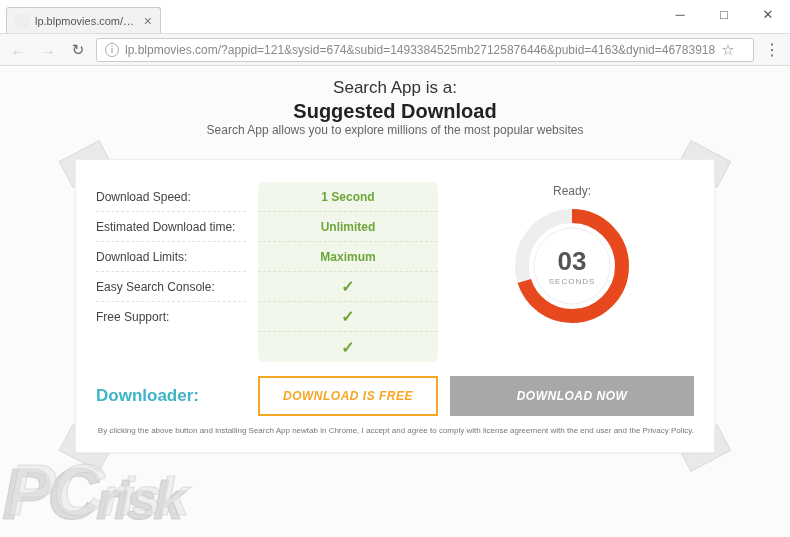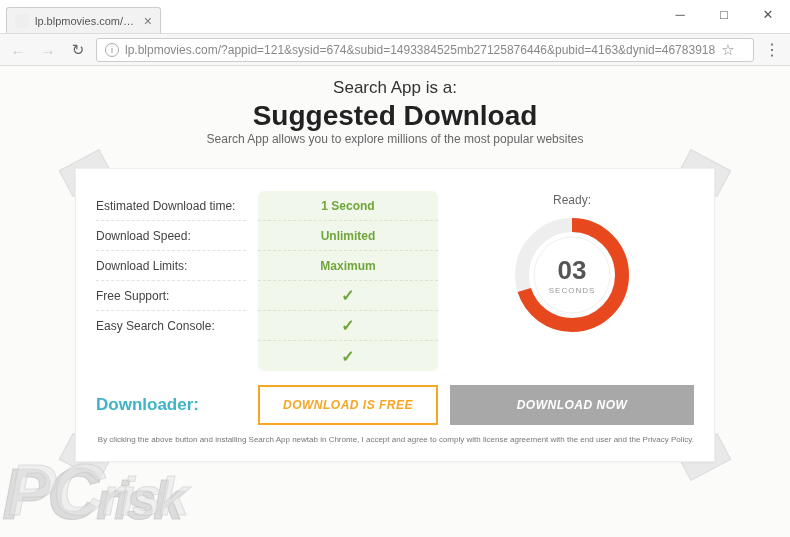--- a/index.html
+++ b/index.html
@@ -24,21 +24,21 @@
 .reload { color: #666; }
 .url-field { flex: 1; height: 24px; border: 1px solid #ccc; border-radius: 3px; background: #fff; display: flex; align-items: center; padding: 0 8px; font-size: 12px; color: #888; }
 .url-field .info { width: 14px; height: 14px; border: 1px solid #aaa; border-radius: 50%; margin-right: 6px; font-size: 9px; display: flex; align-items: center; justify-content: center; color: #888; }
 .star { color: #888; font-size: 15px; margin-left: 6px; }
 .menu-dots { width: 24px; color: #666; font-size: 16px; text-align: center; }
 
 
 .page { position: absolute; top: 66px; left: 0; right: 0; bottom: 0; background: #fbfbfa; }
 .hero { text-align: center; padding-top: 12px; }
 .hero-sub1 { font-size: 17px; color: #333; font-weight: 300; }
-.hero-title { font-size: 28px; font-weight: bold; color: #222; margin-top: 2px; }
+.hero-title { font-size: 20px; font-weight: bold; color: #222; margin-top: 2px; }
 .hero-sub2 { font-size: 12px; color: #666; margin-top: 0; }
 
 
 .card-wrap { position: relative; width: 640px; margin: 22px auto 0; }
 .card { background: #fff; border: 1px solid #eee; box-shadow: 0 1px 3px rgba(0,0,0,0.04); padding: 22px 20px 16px; position: relative; }
 .tape { position: absolute; width: 46px; height: 30px; background: rgba(200,200,200,0.35); border: 1px solid rgba(180,180,180,0.25); }
 .tape.tl { top: -10px; left: -12px; transform: rotate(-28deg); }
 .tape.tr { top: -10px; right: -12px; transform: rotate(28deg); }
 .tape.bl { bottom: -10px; left: -12px; transform: rotate(28deg); }
 .tape.br { bottom: -10px; right: -12px; transform: rotate(-28deg); }
@@ -117,25 +117,25 @@
 
   <div class="card-wrap">
     <div class="tape tl"></div>
     <div class="tape tr"></div>
     <div class="tape bl"></div>
     <div class="tape br"></div>
 
     <div class="card">
       <div class="grid">
         <div class="col-labels">
+          <div class="row">Download Speed:</div>
           <div class="row">Estimated Download time:</div>
-          <div class="row">Download Speed:</div>
           <div class="row">Download Limits:</div>
+          <div class="row">Easy Search Console:</div>
           <div class="row">Free Support:</div>
-          <div class="row">Easy Search Console:</div>
         </div>
         <div class="col-values">
           <div class="row">1 Second</div>
           <div class="row">Unlimited</div>
           <div class="row">Maximum</div>
           <div class="row">
               <span class="check">✓</span>
             </div>
           <div class="row">
               <span class="check">✓</span>

